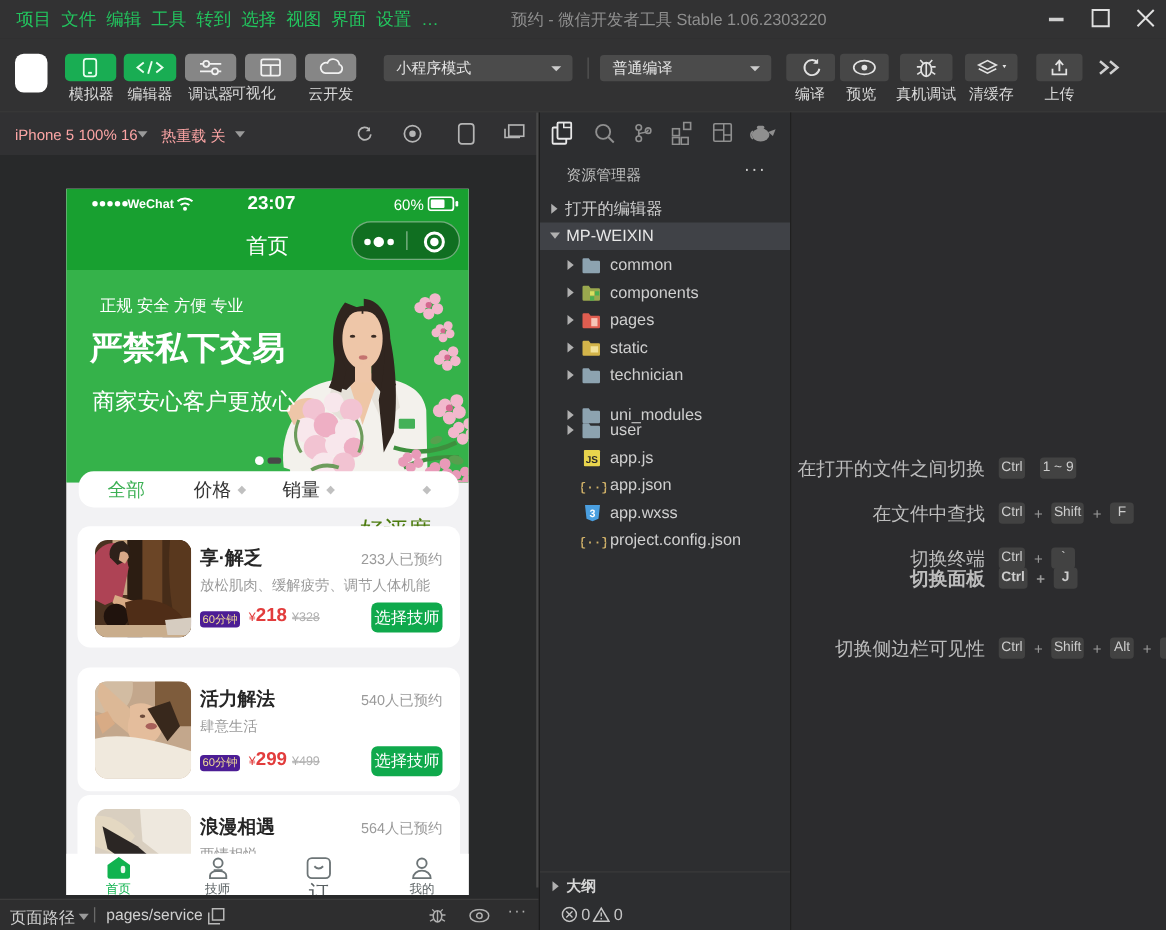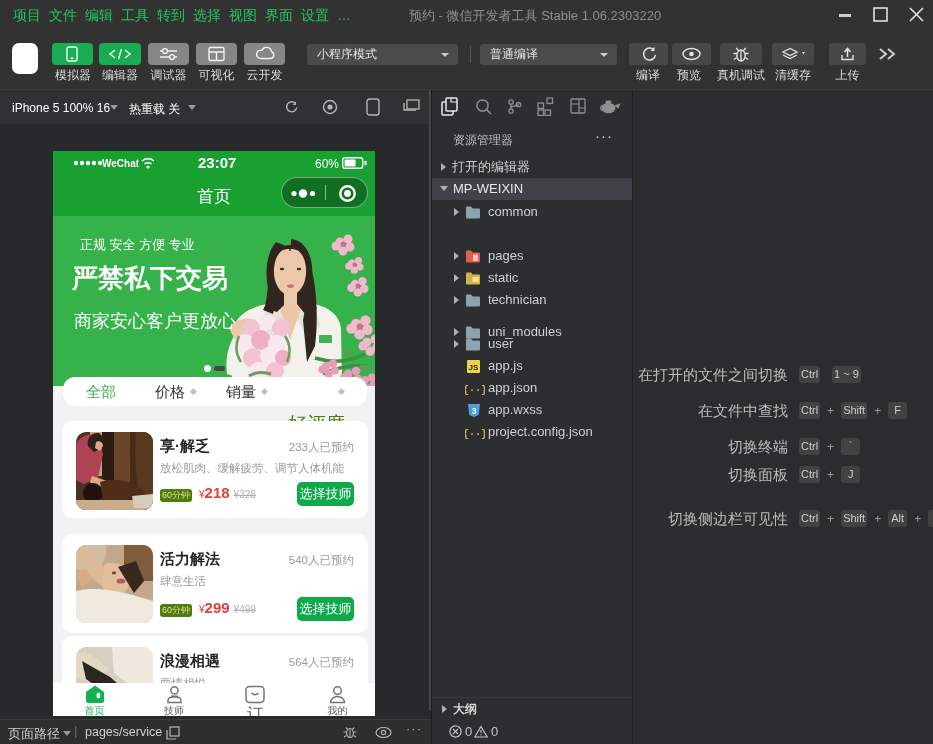--- a/index.html
+++ b/index.html
@@ -16,36 +16,36 @@
 
 
 #toolbar { position:absolute; left:0; top:31px; width:933px; height:59px; background:#323233; border-bottom:1px solid #3a3a3a; }
 .tbtn { position:absolute; top:12px; height:22px; border-radius:4px; }
 .tlabel { position:absolute; top:36px; height:16px; line-height:16px; font-size:12px; color:#dadada; text-align:center; }
 .drop { position:absolute; top:13px; height:21px; background:#4b4b4b; border-radius:3px; color:#e3e3e3; font-size:12px; line-height:21px; padding-left:10px; }
 .drop .caret { position:absolute; right:9px; top:9px; width:0; height:0; border-left:4px solid transparent; border-right:4px solid transparent; border-top:4px solid #cccccc; }
 .itile { position:absolute; top:12px; height:22px; background:#474747; border-radius:3px; }
 
 
-#simtoolbar { position:absolute; left:0; top:90px; width:431px; height:34px; background:#313133; color:#ffffff; font-size:12px; }
+#simtoolbar { position:absolute; left:0; top:90px; width:431px; height:34px; background:#313133; color:#fca5a5; font-size:12px; }
 #simarea { position:absolute; left:0; top:124px; width:431px; height:595px; background:#28292a; }
 #simstatus { position:absolute; left:0; top:719px; width:431px; height:25px; background:#2e2e2f; border-top:1px solid #3c3c3c; color:#cfcfcf; font-size:13px; }
 
 
 #phone { position:absolute; left:53px; top:151px; width:322px; height:565px; background:#f2f2f4; overflow:hidden; }
 #pstatus { position:absolute; left:0; top:0; width:322px; height:25px; background:#18a030; }
 #pnav { position:absolute; left:0; top:25px; width:322px; height:40px; background:#18a030; }
 #pbanner { position:absolute; left:0; top:65px; width:322px; height:170px; background:#35b24a; overflow:hidden; }
 #pfilter { position:absolute; left:10px; top:226px; width:304px; height:29px; background:#ffffff; border-radius:12px; }
 .card { position:absolute; left:9px; width:306px; background:#ffffff; border-radius:10px; }
 .cimg { position:absolute; left:14px; top:11px; width:77px; height:78px; border-radius:10px; overflow:hidden; }
 .ctitle { position:absolute; left:98px; top:16px; font-size:15px; font-weight:bold; color:#262626; }
 .cbook { position:absolute; right:14px; top:19px; font-size:11.5px; color:#9a9a9a; }
 .csub { position:absolute; left:98px; top:40px; font-size:11.5px; color:#9a9a9a; }
-.cbadge { position:absolute; left:98px; top:68px; height:13px; line-height:13px; background:#4d7c0f; color:#f2dc96; font-size:9px; padding:0 2px; border-radius:3px; }
+.cbadge { position:absolute; left:98px; top:68px; height:13px; line-height:13px; background:#4c1d95; color:#f2dc96; font-size:9px; padding:0 2px; border-radius:3px; }
 .cprice { position:absolute; left:137px; top:63px; color:#e23c3c; }
 .cbtn { position:absolute; left:235px; top:61px; width:57px; height:24px; background:#0fa94c; border-radius:5px; color:#ffffff; font-size:13px; text-align:center; line-height:24px; }
 #ptab { position:absolute; left:0; top:532px; width:322px; height:33px; background:#ffffff; }
 
 
 #explorer { position:absolute; left:431px; top:90px; width:201px; height:654px; background:#2d2e30; border-left:1px solid #1c1c1c; }
 .trow { position:absolute; left:0; width:201px; height:22px; line-height:22px; font-size:13px; color:#cfcfcf; white-space:nowrap; }
 .arr { display:inline-block; width:0; height:0; vertical-align:middle; }
 .arr-r { border-top:4px solid transparent; border-bottom:4px solid transparent; border-left:5px solid #b0b0b0; }
 .arr-d { border-left:4px solid transparent; border-right:4px solid transparent; border-top:5px solid #b0b0b0; }
@@ -115,21 +115,21 @@
         </svg>
     </div>
     <div class="tbtn" style="left:244px; width:41px; background:#868686;">
       <svg width="41" height="22">
           <path d="M16.5 15.5 a4.2 4.2 0 1 1 1.5-8.2 a5 5 0 0 1 9.5 1.3 a3.6 3.6 0 0 1-.8 6.9 Z" fill="none" stroke="#f2f2f2" stroke-width="1.4"></path>
         </svg>
     </div>
     <div class="tlabel" style="left:52px; width:42px;">模拟器</div>
     <div class="tlabel" style="left:99px; width:42px;">编辑器</div>
     <div class="tlabel" style="left:148px; width:41px;">调试器</div>
-    <div class="tlabel" style="left:196px; width:41px;">可视化</div>
+    <div class="tlabel" style="left:182px; width:41px;font-family:Liberation Mono, monospace;">可视化</div>
     <div class="tlabel" style="left:244px; width:41px;">云开发</div>
 
     <div class="drop" style="left:307px; width:151px;">小程序模式<span class="caret"></span></div>
     <div class="abs" style="left:470px; top:15px; width:1px; height:17px; background:#555;"></div>
     <div class="drop" style="left:480px; width:137px;">普通编译<span class="caret"></span></div>
 
     <div class="itile" style="left:629px; width:39px;">
       <svg width="39" height="22">
           <path d="M25 7 a6 6 0 1 0 1.5 5" fill="none" stroke="#e2e2e2" stroke-width="1.5"></path>
           <path d="M25.5 4 v4 h-4 z" fill="#e2e2e2"></path>
@@ -508,20 +508,26 @@
       </svg>
 
     <div class="trow" style="top:39px; color:#bdbdbd; font-size:12px;"><span style="margin-left:21px;">资源管理器</span><span style="position:absolute; left:163px; top:-4px; font-size:15px; letter-spacing:1px; color:#cccccc;">···</span></div>
 
     <div class="trow" style="top:66px;"><span class="arr arr-r" style="margin:0 6px 2px 9px;"></span>打开的编辑器</div>
     <div class="trow" style="top:88px; background:#404247; color:#e8e8e8;"><span class="arr arr-d" style="margin:0 5px 2px 8px;"></span>MP-WEIXIN</div>
 
     <div class="trow" style="top:111px;"><span class="arr arr-r" style="margin:0 0 2px 22px;"></span><span class="fico" style="left:33px"><svg width="16" height="22">
             <path d="M1 6.5 a1 1 0 0 1 1-1 h4 l1.5 2 h6.5 a1 1 0 0 1 1 1 v8 a1 1 0 0 1-1 1 h-12 a1 1 0 0 1-1-1 Z" fill="#8da3b0"></path>
           </svg></span><span class="ftxt">common</span></div>
+    <div class="trow" style="top:133px;"><span class="arr arr-r" style="margin:0 0 2px 22px;"></span><span class="fico" style="left:33px"><svg width="16" height="22">
+            <path d="M1 6.5 a1 1 0 0 1 1-1 h4 l1.5 2 h6.5 a1 1 0 0 1 1 1 v8 a1 1 0 0 1-1 1 h-12 a1 1 0 0 1-1-1 Z" fill="#9aa84e"></path>
+            <rect x="7" y="10" width="3.4" height="3.4" fill="#d8e060"></rect>
+            <rect x="11" y="10" width="3.4" height="3.4" fill="#4caf50"></rect>
+            <rect x="7" y="14" width="3.4" height="3.4" fill="#4caf50"></rect>
+          </svg></span><span class="ftxt">components</span></div>
     <div class="trow" style="top:155px;"><span class="arr arr-r" style="margin:0 0 2px 22px;"></span><span class="fico" style="left:33px"><svg width="16" height="22">
             <path d="M1 6.5 a1 1 0 0 1 1-1 h4 l1.5 2 h6.5 a1 1 0 0 1 1 1 v8 a1 1 0 0 1-1 1 h-12 a1 1 0 0 1-1-1 Z" fill="#e05d50"></path>
             <rect x="8" y="9.5" width="5" height="6.5" fill="#f6c6b8"></rect>
           </svg></span><span class="ftxt">pages</span></div>
     <div class="trow" style="top:177px;"><span class="arr arr-r" style="margin:0 0 2px 22px;"></span><span class="fico" style="left:33px"><svg width="16" height="22">
             <path d="M1 6.5 a1 1 0 0 1 1-1 h4 l1.5 2 h6.5 a1 1 0 0 1 1 1 v8 a1 1 0 0 1-1 1 h-12 a1 1 0 0 1-1-1 Z" fill="#d3b44a"></path>
             <rect x="7.5" y="10" width="6" height="5" fill="#f2e29a"></rect>
           </svg></span><span class="ftxt">static</span></div>
     <div class="trow" style="top:199px;"><span class="arr arr-r" style="margin:0 0 2px 22px;"></span><span class="fico" style="left:33px"><svg width="16" height="22">
             <path d="M1 6.5 a1 1 0 0 1 1-1 h4 l1.5 2 h6.5 a1 1 0 0 1 1 1 v8 a1 1 0 0 1-1 1 h-12 a1 1 0 0 1-1-1 Z" fill="#8da3b0"></path>
@@ -582,21 +588,21 @@
       <span class="skeys"><span class="key">Ctrl</span><span style="display:inline-block; width:12px;"></span><span class="key">1 ~ 9</span></span>
     </div>
     <div class="srow" style="top:312px;">
       <span class="slabel">在文件中查找</span>
       <span class="skeys"><span class="key">Ctrl</span><span class="plus">+</span><span class="key">Shift</span><span class="plus">+</span><span class="key">F</span></span>
     </div>
     <div class="srow" style="top:348px;">
       <span class="slabel">切换终端</span>
       <span class="skeys"><span class="key">Ctrl</span><span class="plus">+</span><span class="key">`</span></span>
     </div>
-    <div class="srow" style="top:376px;">
+    <div class="srow" style="top:364px;font-weight:bold;">
       <span class="slabel">切换面板</span>
       <span class="skeys"><span class="key">Ctrl</span><span class="plus">+</span><span class="key">J</span></span>
     </div>
     <div class="srow" style="top:420px;">
       <span class="slabel">切换侧边栏可见性</span>
       <span class="skeys"><span class="key">Ctrl</span><span class="plus">+</span><span class="key">Shift</span><span class="plus">+</span><span class="key">Alt</span><span class="plus">+</span><span class="key">B</span></span>
     </div>
   </div>
 
 </div>

